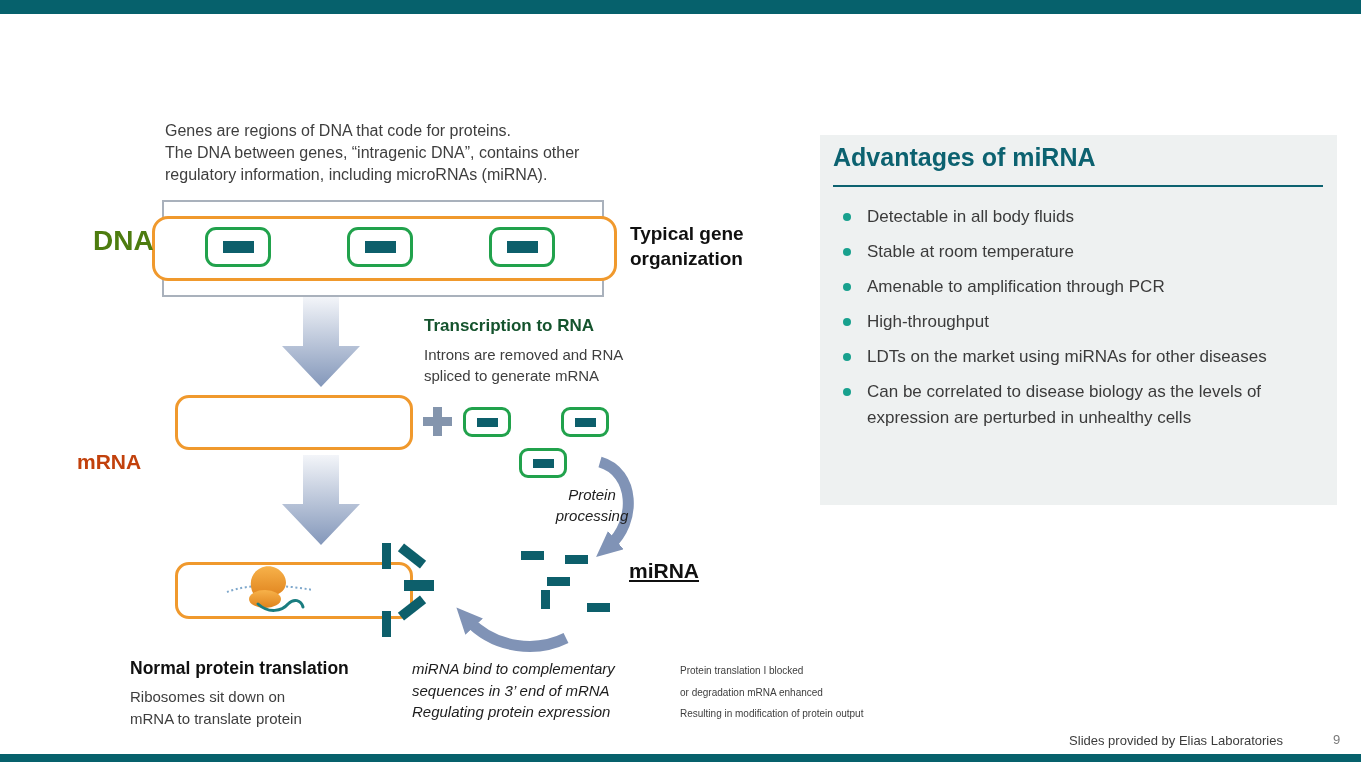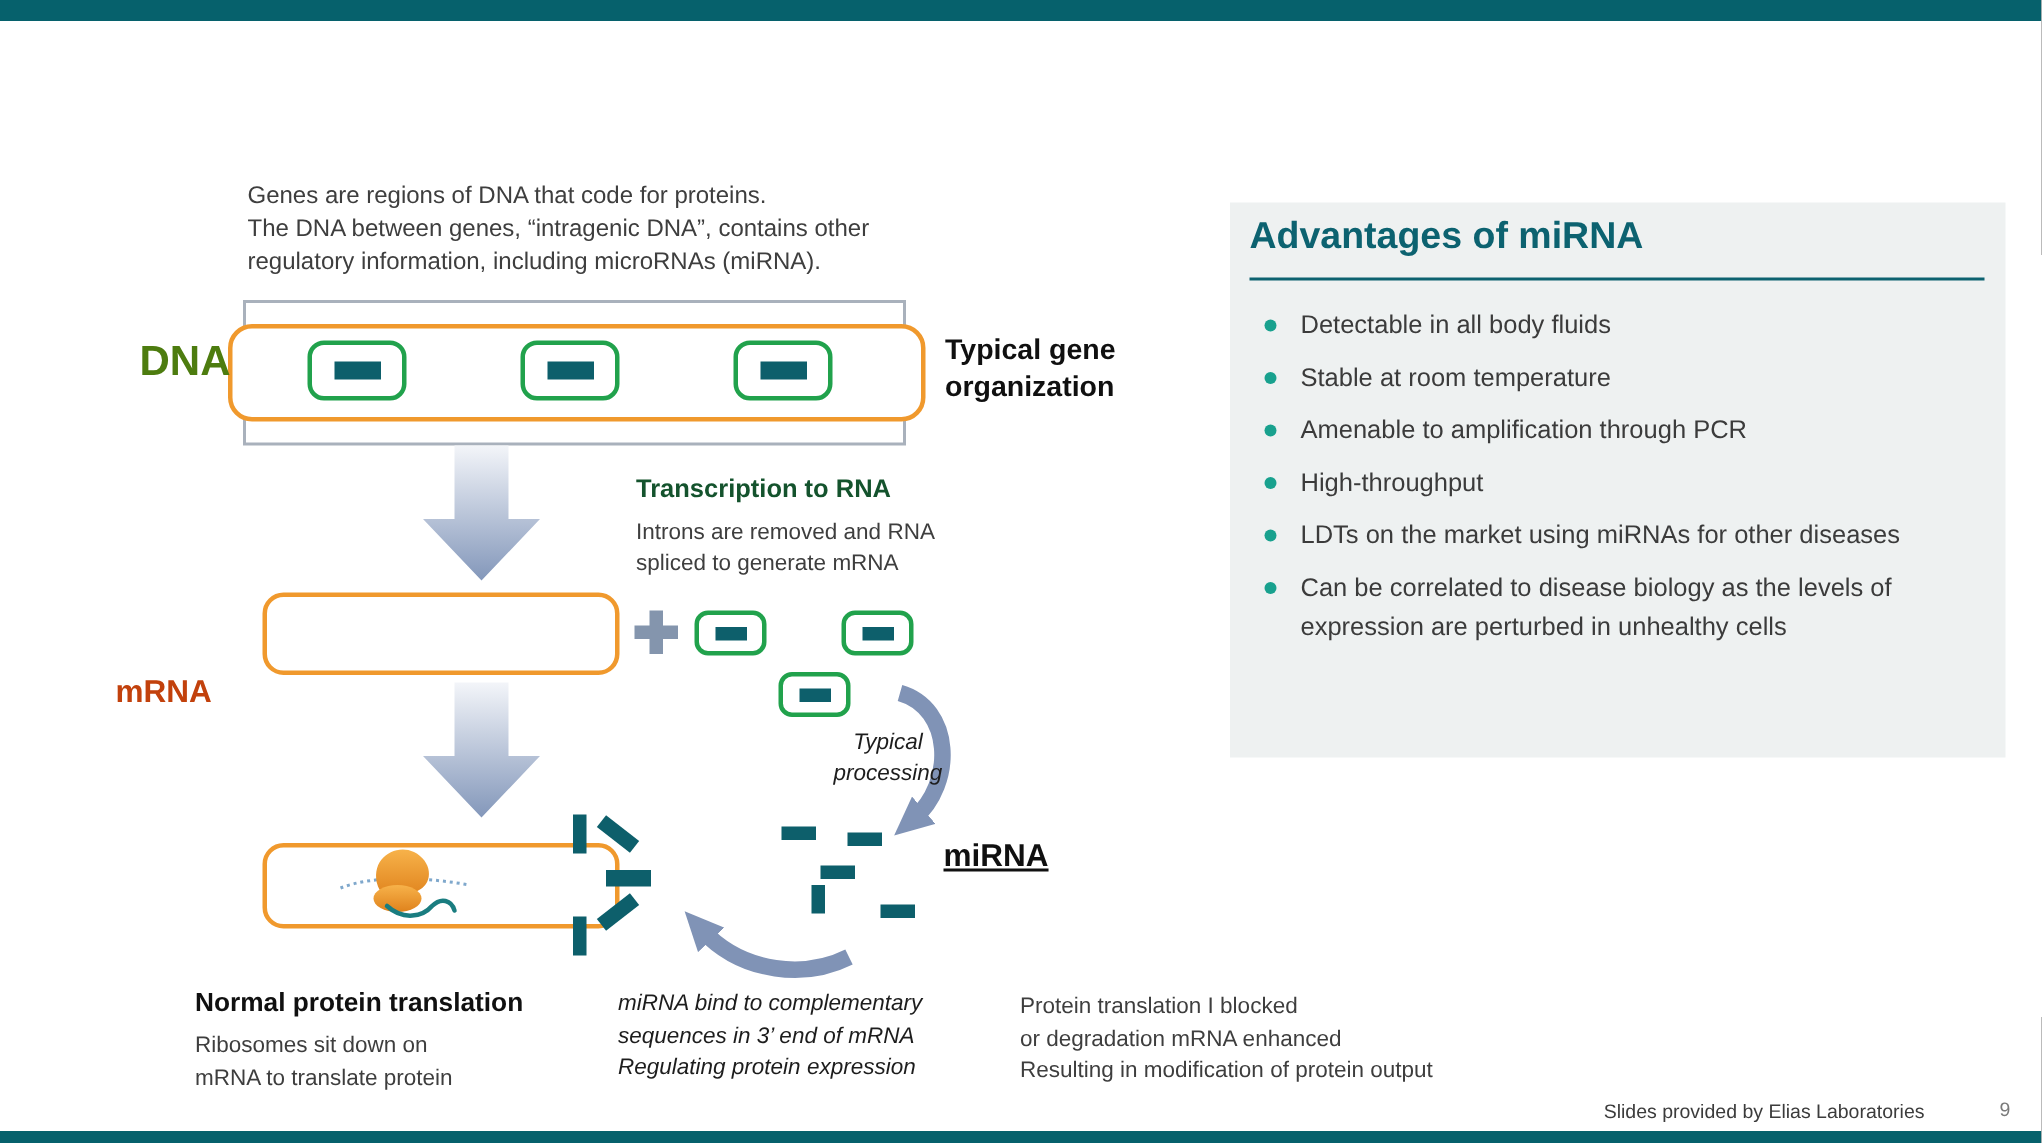--- a/index.html
+++ b/index.html
@@ -66,21 +66,21 @@
   .fdash{position:absolute;background:#0d5f6b;}
   .fd1{left:382px;top:543px;width:9px;height:26px;}
   .fd2{left:398px;top:551px;width:28px;height:10px;transform:rotate(38deg);}
   .fd3{left:404px;top:580px;width:30px;height:11px;}
   .fd4{left:398px;top:603px;width:28px;height:10px;transform:rotate(-38deg);}
   .fd5{left:382px;top:611px;width:9px;height:26px;}
 
   .cap-normal-head{position:absolute;left:130px;top:658px;font-size:17.5px;font-weight:bold;color:#101010;white-space:nowrap;}
   .cap-normal-sub{position:absolute;left:130px;top:686px;font-size:15px;line-height:22px;color:#3e3e3e;white-space:nowrap;}
   .cap-italic{position:absolute;left:412px;top:658px;font-style:italic;font-size:15px;line-height:21.5px;color:#1d1d1d;white-space:nowrap;}
-  .cap-right{position:absolute;left:680px;top:660px;font-size:15px;line-height:21.5px;color:#3e3e3e;white-space:nowrap;}
+  .cap-right{position:absolute;left:680px;top:660px;font-size:10px;line-height:21.5px;color:#3e3e3e;white-space:nowrap;}
 
   
   .panel{position:absolute;left:820px;top:135px;width:517px;height:370px;background:#eef1f1;}
   .panel-title{position:absolute;left:13px;top:8px;margin:0;font-size:25px;font-weight:bold;color:#0c6270;}
   .panel-rule{position:absolute;left:13px;top:50px;width:490px;height:2px;background:#0c6270;}
   .panel-list{position:absolute;left:13px;top:60px;width:487px;margin:0;padding:0;list-style:none;}
   .panel-list li{position:relative;padding-left:34px;margin-top:9px;font-size:17px;line-height:26px;color:#3b3b3b;}
   .panel-list li .dot{position:absolute;left:10px;top:9px;width:8px;height:8px;border-radius:50%;background:#18a18e;}
 
   .footer-credit{position:absolute;right:78px;top:733px;font-size:13px;color:#3c3c3c;white-space:nowrap;}
@@ -157,21 +157,21 @@
     </div>
   <div class="intron i3">
       <span class="dash"></span>
     </div>
 
   <svg class="curve-svg curve1" width="80" height="115" viewBox="0 0 80 115">
     <path d="M 25 12 C 60 22, 62 72, 34 96" fill="none" stroke="#8093b6" stroke-width="11" marker-end="url(#curveHead)"></path>
   </svg>
 
   <div class="further">
-    <div>Typical</div>
+    <div>Protein</div>
     <div>processing</div>
   </div>
 
   <svg class="down-arrow a2" viewBox="0 0 80 92">
     <polygon points="22,1 58,1 58,50 79,50 40,91 1,50 22,50" fill="url(#arrowGrad)"></polygon>
   </svg>
 
   <div class="sdash sd1"></div>
   <div class="sdash sd2"></div>
   <div class="sdash sd3"></div>

